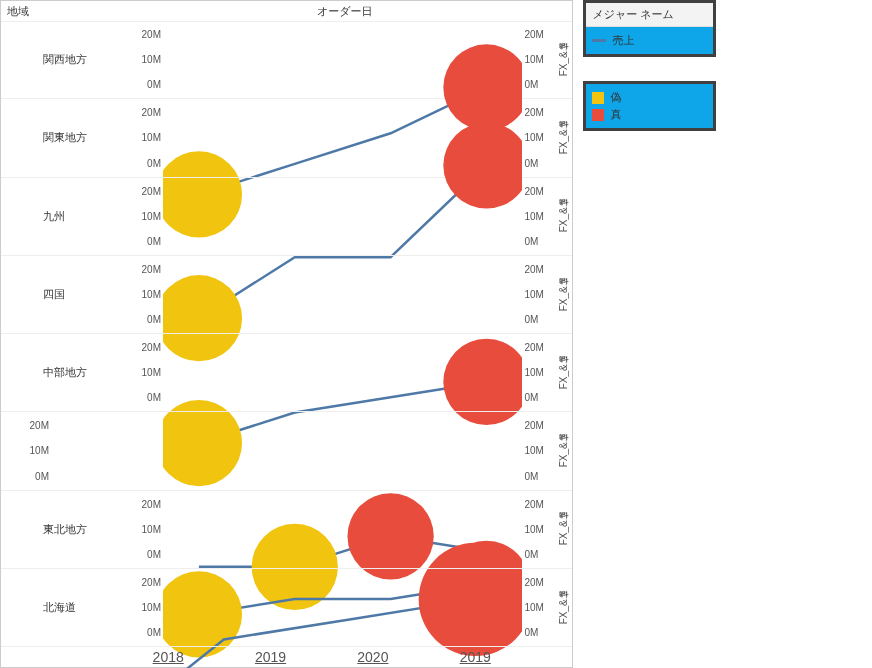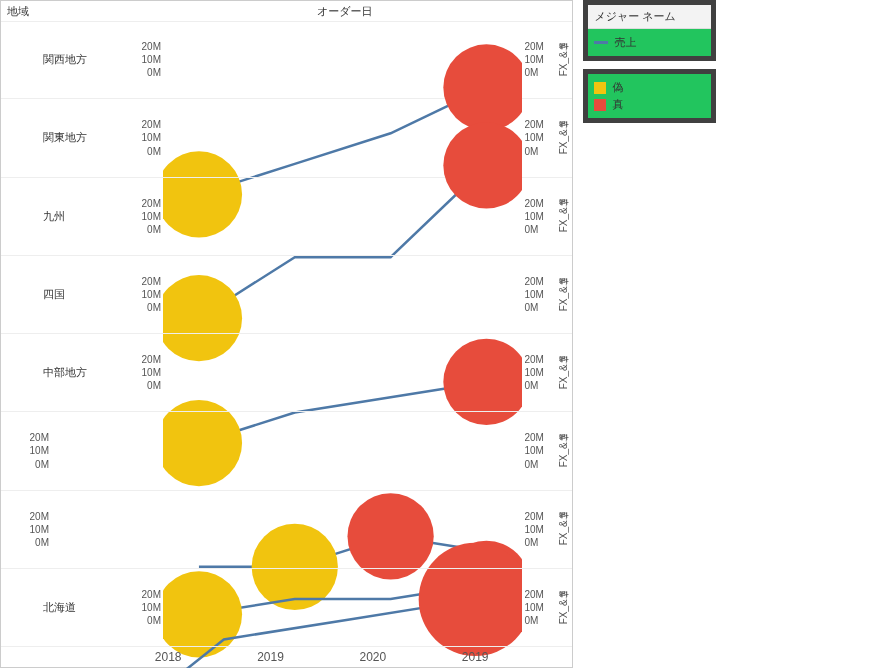--- a/index.html
+++ b/index.html
@@ -22,23 +22,23 @@
     border: 1px solid #ccc;
     box-sizing: border-box;
     position: relative;
   }
   .legend-area {
     width: 172px;
     padding-left: 10px;
     box-sizing: border-box;
   }
   .legend-box {
-    border: 5px solid #404040;
-    margin-bottom: 8px;
-    background: #22c55e;
+    border: 3px solid #404040;
+    margin-bottom: 24px;
+    background: #0ea5e9;
   }
   .legend-title {
     background: #f3f3f3;
     padding: 4px 6px;
     border-bottom: 1px solid #ddd;
   }
   .legend-items {
     padding: 4px 6px;
   }
   .legend-item {
@@ -103,21 +103,21 @@
     white-space: nowrap;
     overflow: hidden;
     text-overflow: ellipsis;
     max-height: 60px;
   }
   .y-ticks {
     width: 30px;
     display: flex;
     flex-direction: column;
     justify-content: space-between;
-    padding: 20px 2px;
+    padding: 8px 2px;
     text-align: right;
     font-size: 10px;
     color: #555;
   }
   .plot {
     flex: 1;
     position: relative;
   }
   .plot svg {
     position: absolute;
@@ -132,22 +132,23 @@
   }
   .x-spacer1 { width: 116px; }
   .x-spacer2 { width: 46px; }
   .x-ticks {
     flex: 1;
     display: flex;
   }
   .x-tick {
     flex: 1;
     text-align: center;
-    font-size: 12px;
+    font-size: 14px;
     color: #555;
+    text-decoration: underline;
   }
 </style>
 </head>
 <body>
 
 <div class="container">
   <div class="chart-area">
     <div class="header-row">
       <div class="header-region">地域</div>
       <div class="header-date">オーダー日</div>
@@ -302,20 +303,21 @@
           <div class="y-ticks" style="text-align: left;">
             <div>20M</div>
             <div>10M</div>
             <div>0M</div>
           </div>
           <div class="y-right-label">
             <span>FX_地域&amp;...</span>
           </div>
         </div>
         <div class="row">
+          <div class="region-label">東北地方</div>
           <div class="y-left-label">
             <span>売上</span>
           </div>
           <div class="y-ticks">
             <div>20M</div>
             <div>10M</div>
             <div>0M</div>
           </div>
           <div class="plot">
             <svg viewBox="0 0 100 100" preserveAspectRatio="none">

